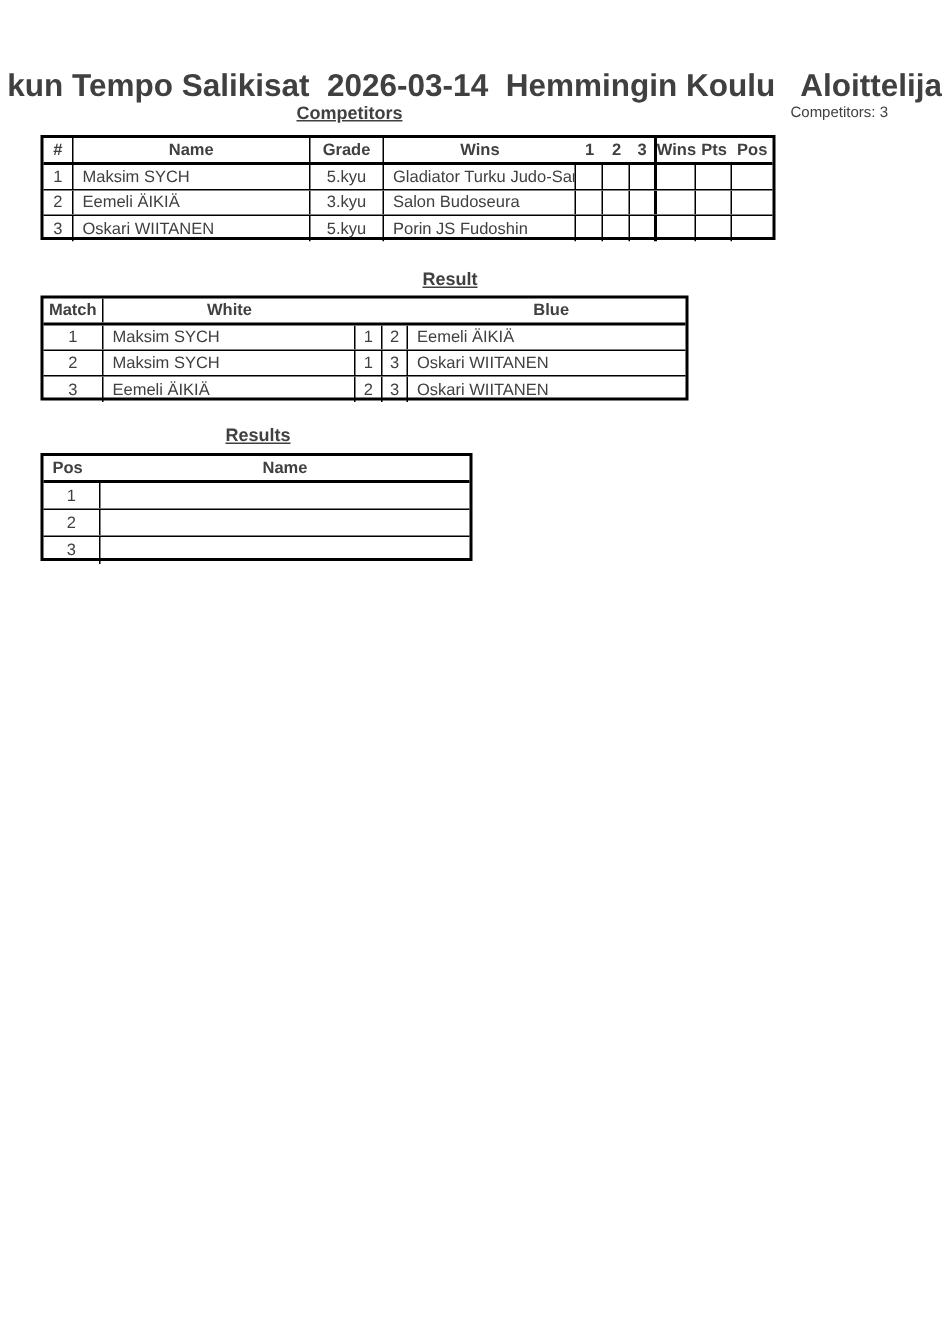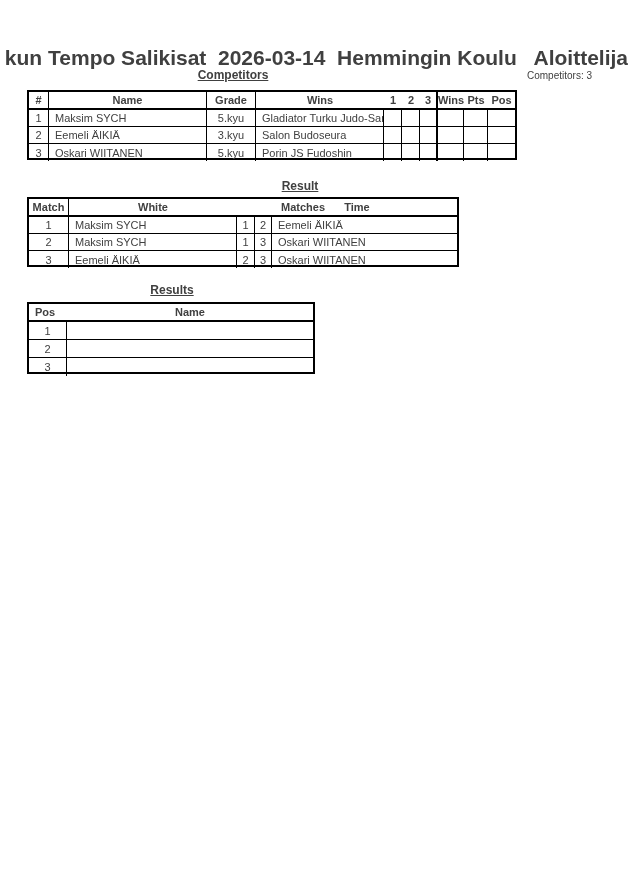--- a/index.html
+++ b/index.html
@@ -125,20 +125,21 @@
   </div>
 
   <div class="section-label" style="top:179px;left:220px;width:160px;">Result</div>
 
   <div class="tbl t-match">
     <div class="row hdr">
       <div class="cell w-match br1">Match</div>
       <div class="cell w-white">White</div>
       <div class="cell w-mn1"></div>
       <div class="cell w-mn2"></div>
+      <div class="cell w-blue">Blue</div>
       <div class="cell w-result">Matches</div>
       <div class="cell w-time">Time</div>
     </div>
 
     <div class="row datarow">
       <div class="cell w-match br1">1</div>
       <div class="cell w-white br1 left">Maksim SYCH</div>
       <div class="cell w-mn1 br1">1</div>
       <div class="cell w-mn2 br1">2</div>
       <div class="cell w-blue br1 left">Eemeli ÄIKIÄ</div>

